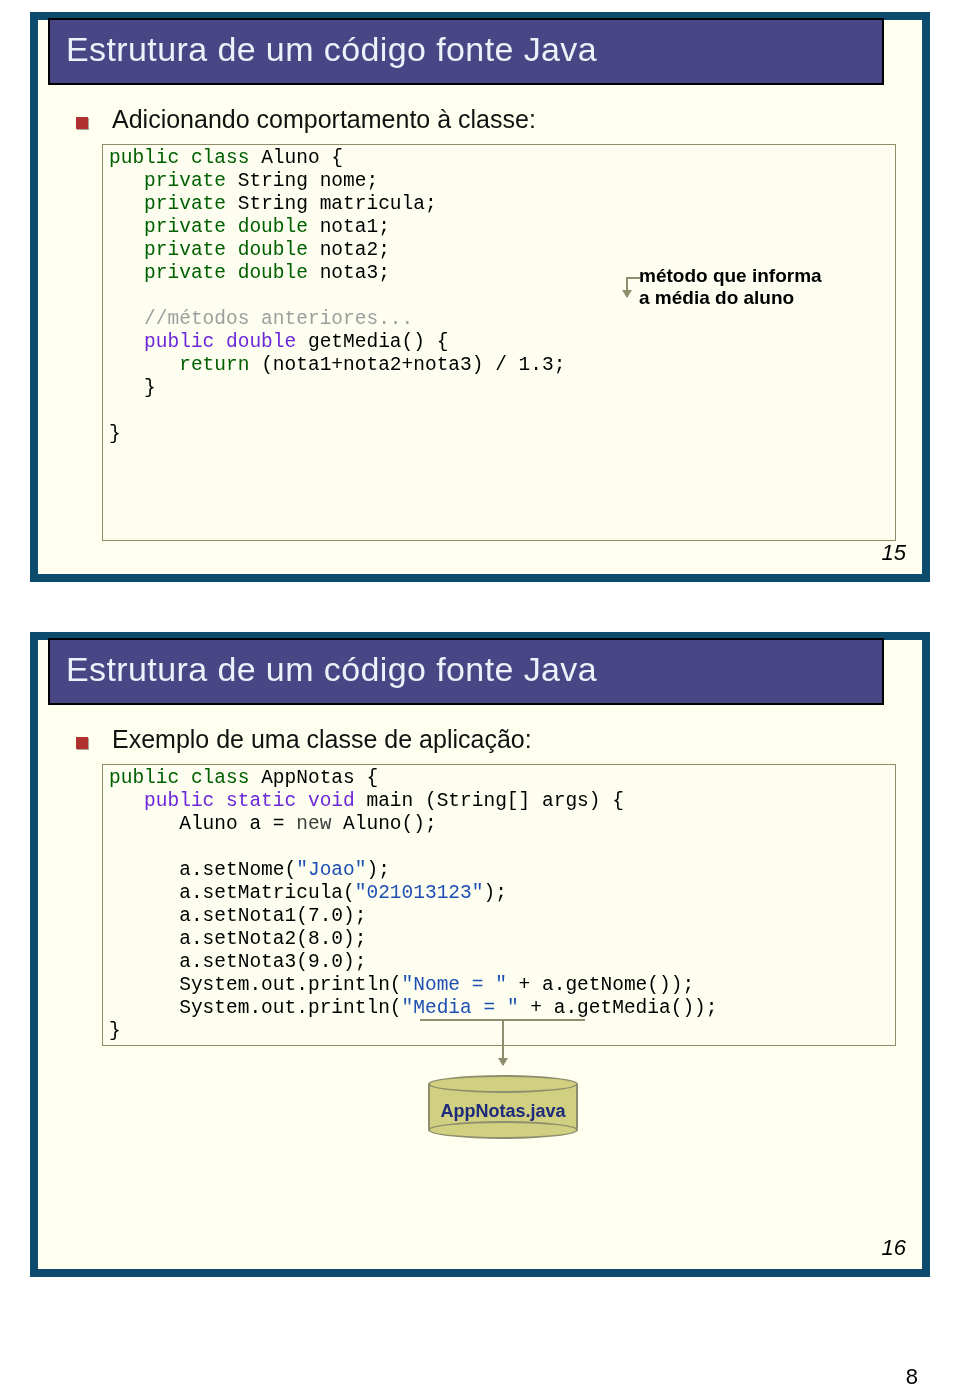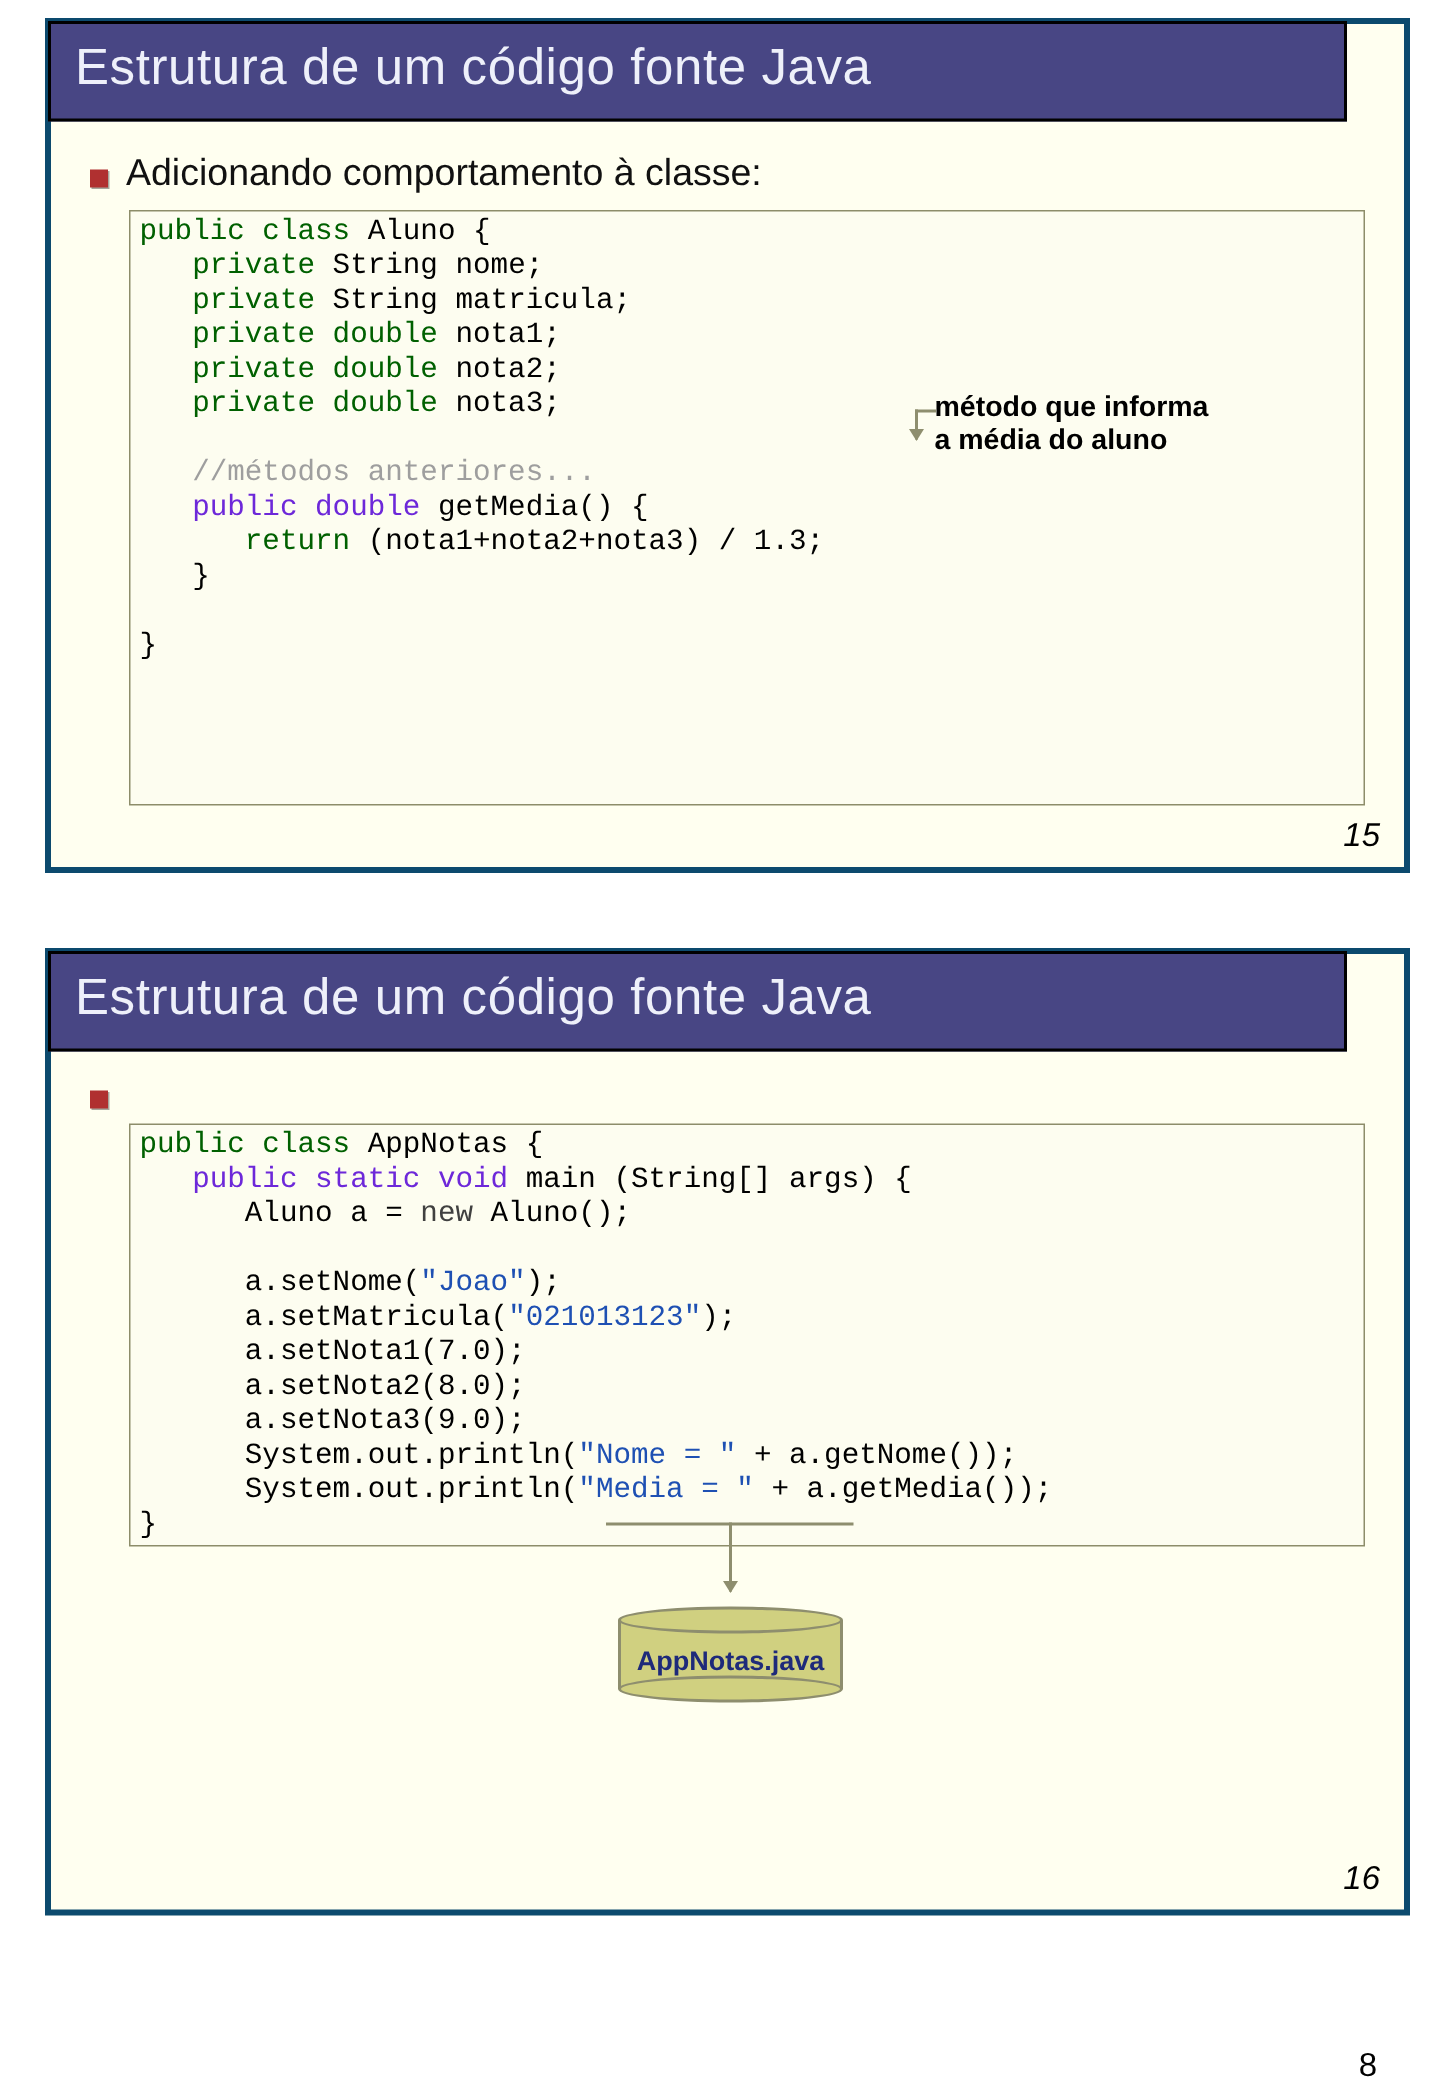--- a/index.html
+++ b/index.html
@@ -9,25 +9,26 @@
     width: 960px;
     position: relative;
   }
   .page {
     width: 960px;
     height: 1398px;
     position: relative;
     padding: 0;
   }
   .slide {
-    border: 4px solid #0c4a6e;
+    border: 8px solid #0c4a6e;
     background: #fffff0;
-    margin: 12px 20px 50px 30px;
+    margin: 12px 30px 50px 30px;
     position: relative;
     overflow: visible;
+    padding-left: 12px;
   }
   .slide1 { height: 570px; }
   .slide2 { height: 645px; }
   .titlebar {
     background: #484684;
     border: 2px solid #000;
     margin: -2px 38px 0 -2px;
     padding: 10px 16px 14px 16px;
   }
   .titlebar h2 {
@@ -40,21 +41,21 @@
   .content {
     padding: 16px 26px 10px 26px;
   }
   .heading {
     font-size: 25px;
     font-family: Arial, sans-serif;
     color: #111;
     margin: 4px 0 10px 0;
     display: flex;
     align-items: center;
-    gap: 12px;
+    gap: 24px;
   }
   .bullet-sq {
     display: inline-block;
     width: 12px;
     height: 12px;
     background: #b03030;
     flex: 0 0 12px;
     margin-top: 6px;
     box-shadow: 1px 1px 0 rgba(0,0,0,0.35);
   }
@@ -227,20 +228,21 @@
     <div class="slidenum">15</div>
   </div>
 
   <div class="slide slide2">
     <div class="titlebar">
       <h2>Estrutura de um código fonte Java</h2>
     </div>
     <div class="content" style="position:relative;">
       <div class="heading">
         <span class="bullet-sq"></span>
+        <span>Exemplo de uma classe de aplicação:</span>
       </div>
       <div class="codebox"><span class="k-class">public class</span><span> AppNotas {</span>
 <span class="k-pub">   public static void</span><span> main (String[] args) {</span>
 <span>      Aluno a = </span><span class="k-new">new</span><span> Aluno();</span>
 
 <span>      a.setNome(</span><span class="k-str">"Joao"</span><span>);</span>
 <span>      a.setMatricula(</span><span class="k-str">"021013123"</span><span>);</span>
 <span>      a.setNota1(7.0);</span>
 <span>      a.setNota2(8.0);</span>
 <span>      a.setNota3(9.0);</span>

